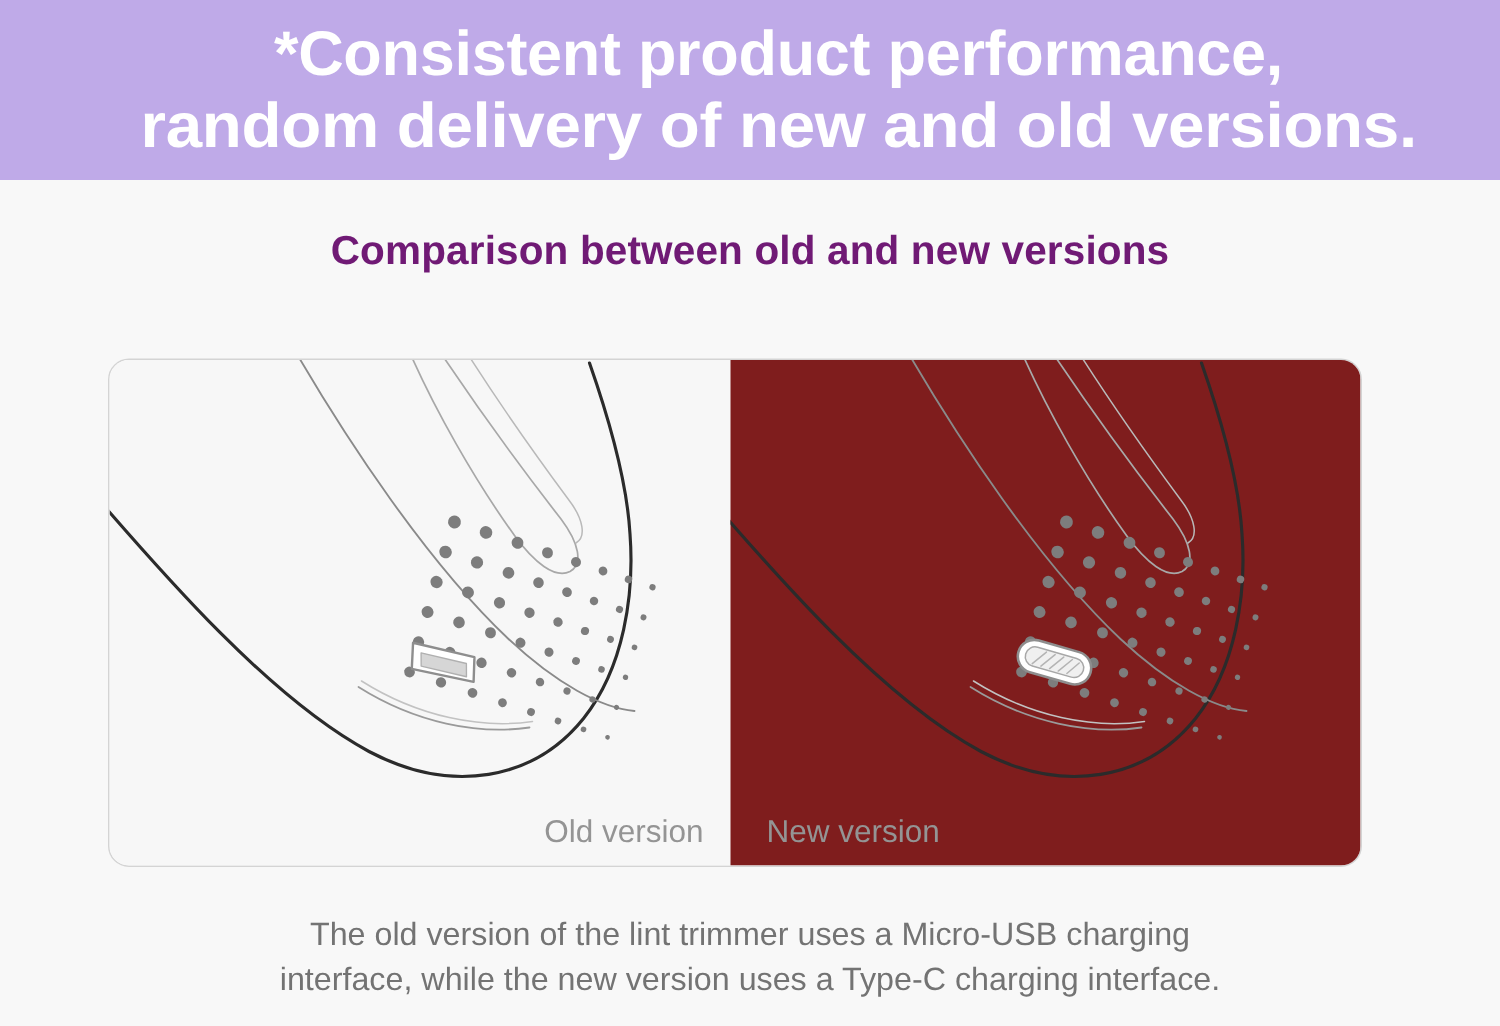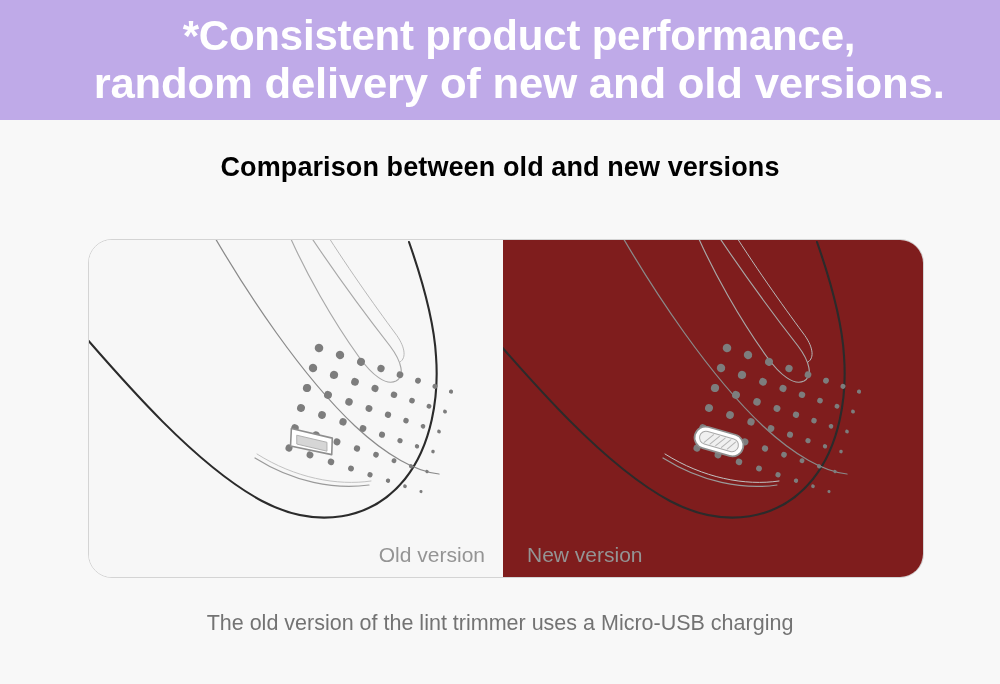--- a/index.html
+++ b/index.html
@@ -59,34 +59,34 @@
 
   
   .section-title {
     position: absolute;
     left: 0;
     top: 152px;
     width: 1000px;
     text-align: center;
     font-size: 27px;
     font-weight: bold;
-    color: #000000;
+    color: #701a75;
     letter-spacing: 0.1px;
   }
 
   
   .compare-panel {
     position: absolute;
-    left: 88px;
+    left: 72px;
     top: 239px;
     width: 836px;
     height: 339px;
     box-sizing: border-box;
     border: 1px solid #d4d4d4;
-    border-radius: 24px;
+    border-radius: 14px;
     background: #ffffff;
     overflow: hidden;
     display: flex;
   }
   .compare-half {
     position: relative;
     height: 100%;
     overflow: hidden;
   }
   .compare-half.left {
@@ -325,15 +325,16 @@
         </g>
       </svg>
 
       <div class="half-caption caption-right">New version</div>
     </div>
 
   </div>
 
   <div class="description">
     <span class="desc-line">The old version of the lint trimmer uses a Micro-USB charging</span>
+    <span class="desc-line">interface, while the new version uses a Type-C charging interface.</span>
   </div>
 
 </div>
 
 </body></html>

